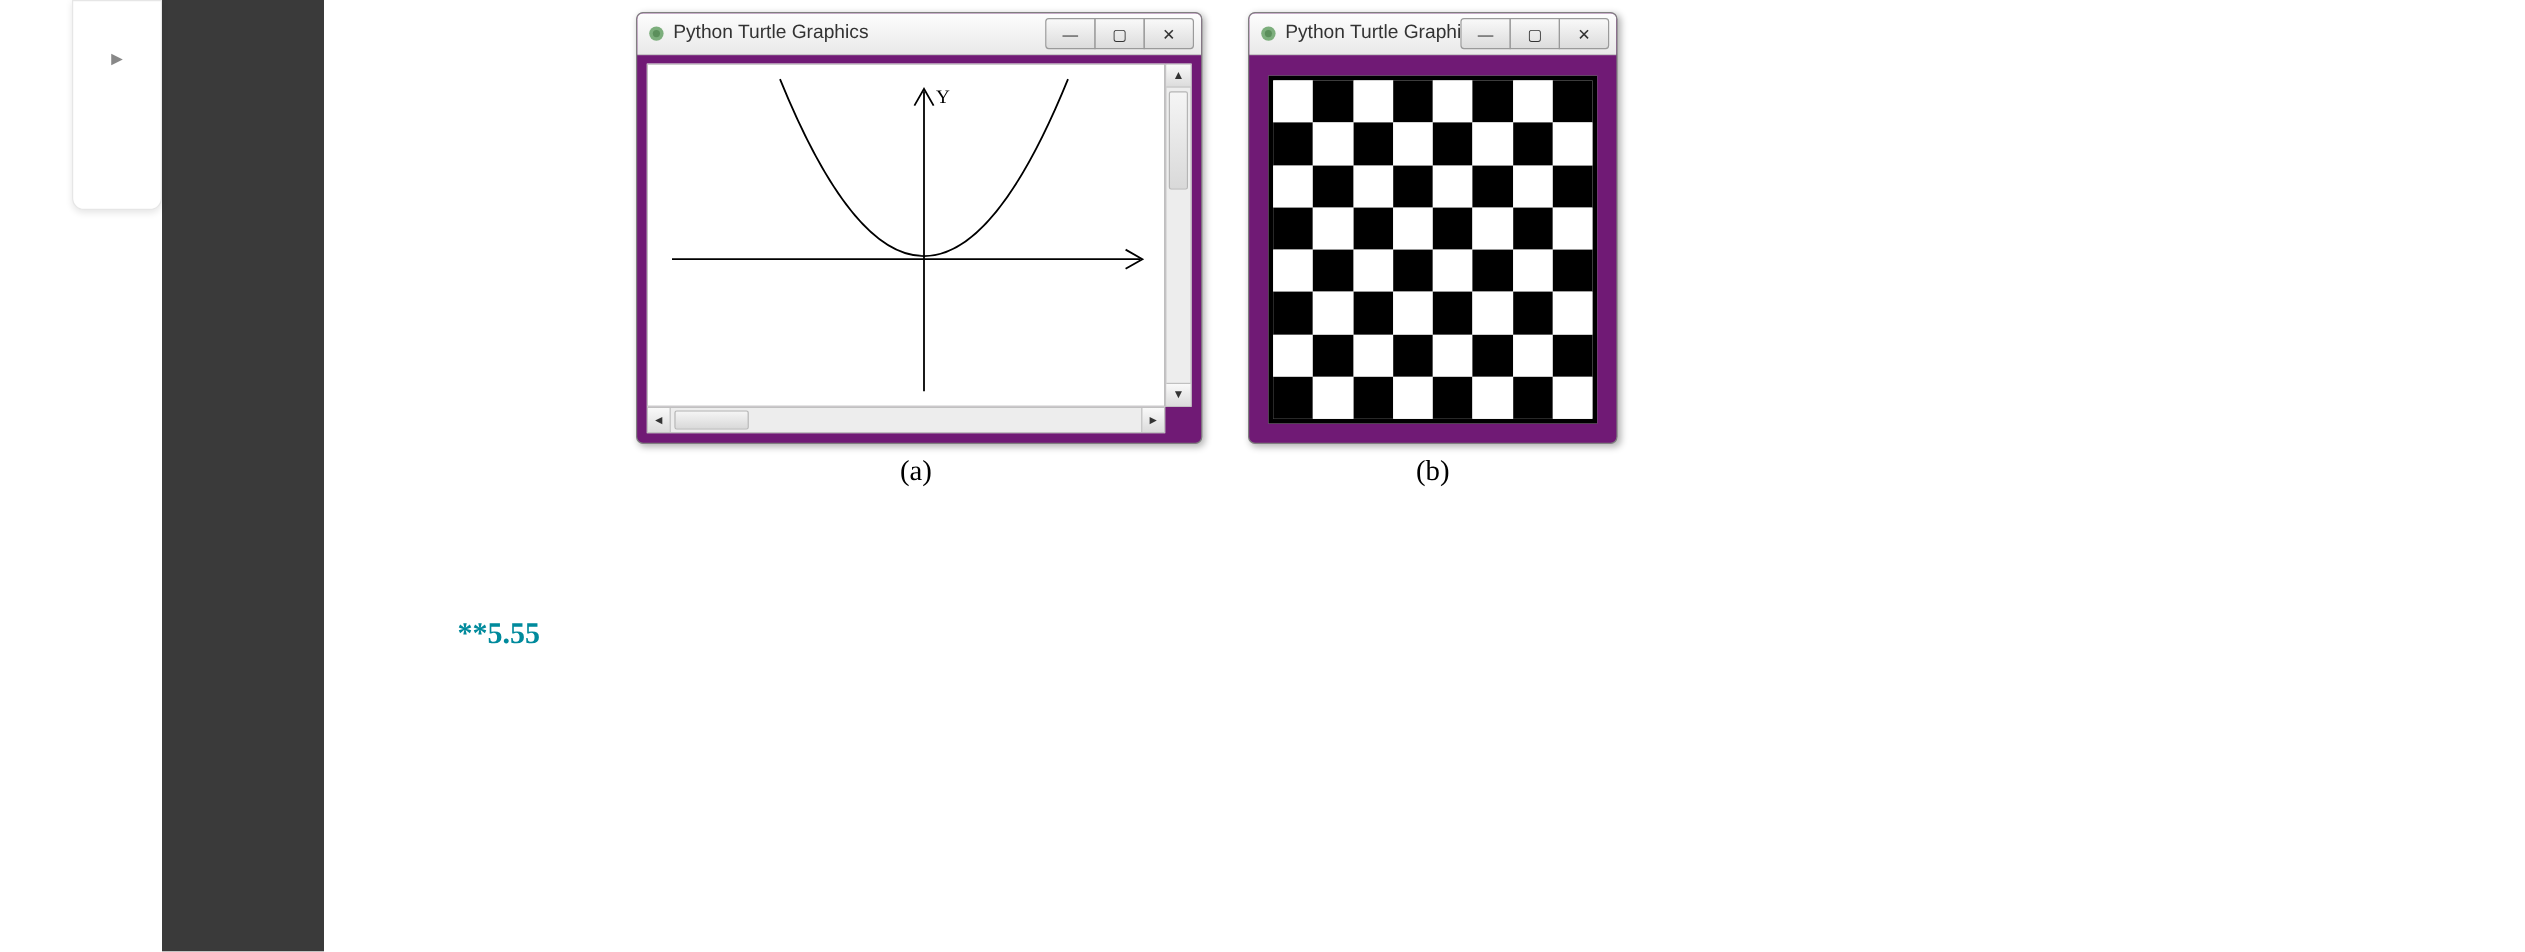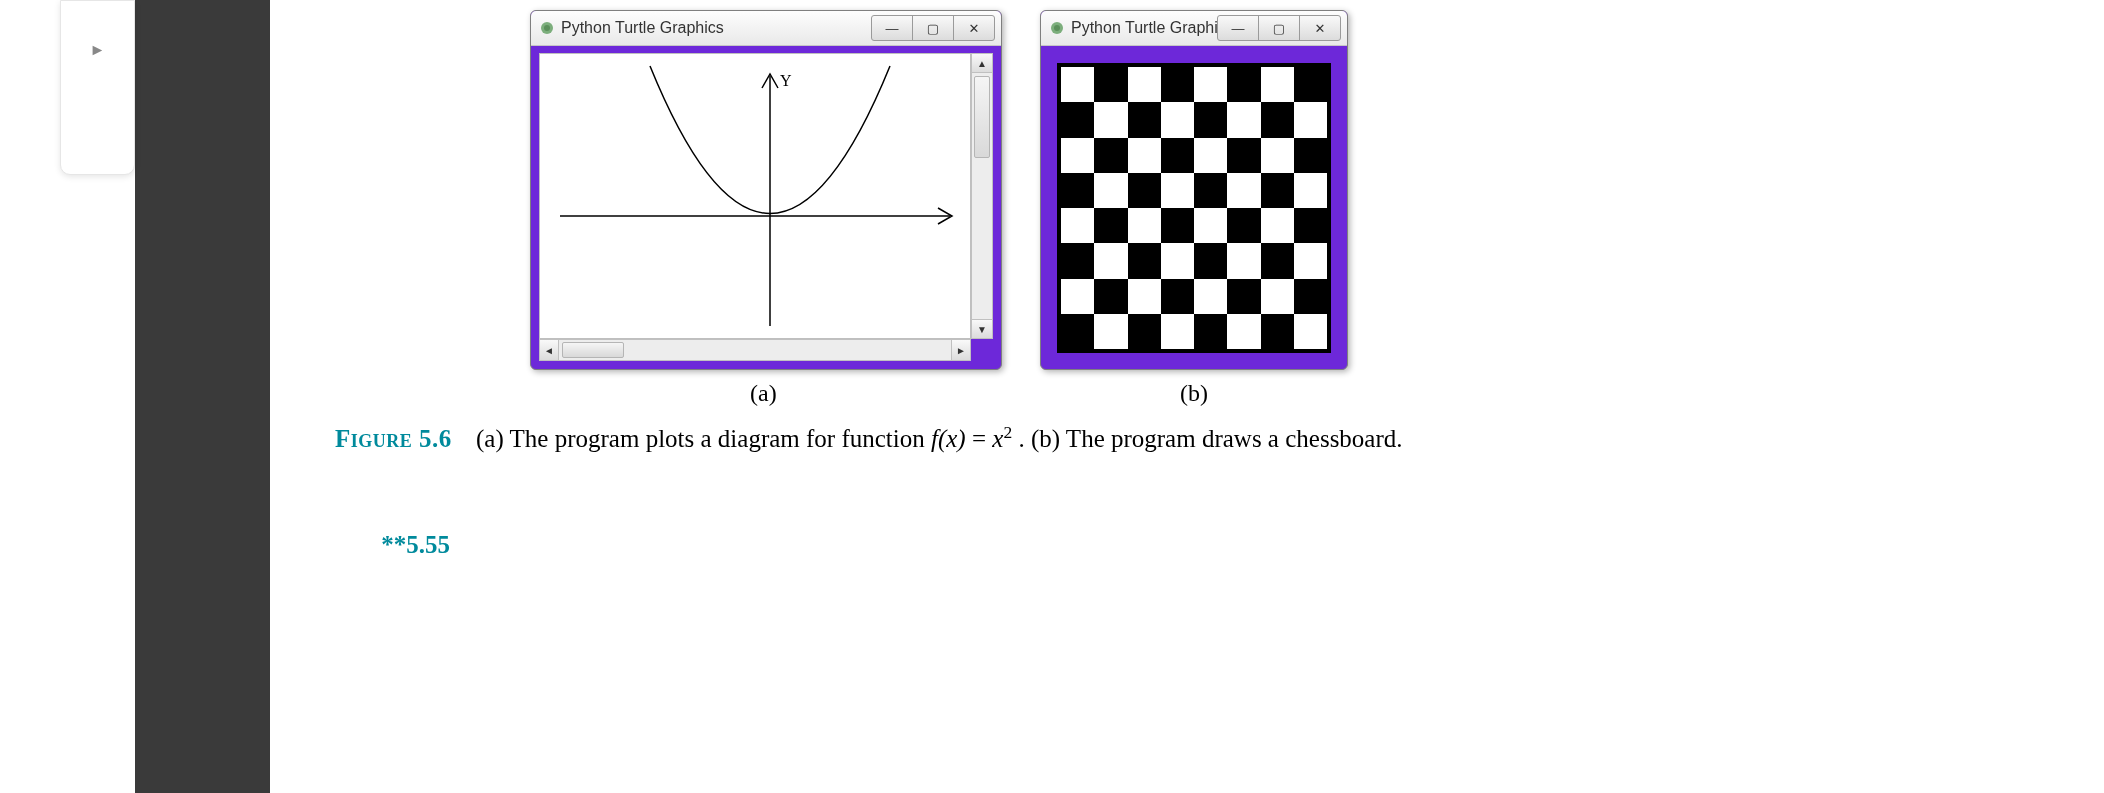--- a/index.html
+++ b/index.html
@@ -38,21 +38,21 @@
     display: flex;
     align-items: flex-start;
     justify-content: center;
     padding-top: 40px;
     box-sizing: border-box;
   }
 
   
   .win-frame {
     position: absolute;
-    background: #6d28d9;
+    background: #701a75;
     border: 1px solid #7f7f7f;
     border-radius: 6px;
     box-shadow: 2px 2px 6px rgba(0,0,0,0.3);
     overflow: hidden;
   }
   .win-titlebar {
     height: 34px;
     background: linear-gradient(#fdfdfd, #e9e9e9);
     border-bottom: 1px solid #c6c6c6;
     display: flex;
@@ -154,21 +154,21 @@
     font-variant: small-caps;
     letter-spacing: 0.5px;
     color:#008a9c;
     margin-right:18px;
   }
   sup { font-size: 0.7em; vertical-align: super; }
 
   .exercise {
     position:absolute;
     left:335px;
-    top:526px;
+    top:510px;
     width:1120px;
     font-family:'Times New Roman', Times, serif;
     font-size:25px;
     color:#000;
     line-height:1.55;
     display:flex;
     flex-direction:column;
   }
   .exercise .num {
     color:#008a9c;
@@ -313,26 +313,18 @@
           <div class="sq-w"></div>
           <div class="sq-b"></div>
           <div class="sq-w"></div>
         </div>
     </div>
   </div>
 
   <div class="sublabel" style="left:750px; top:380px;">(a)</div>
   <div class="sublabel" style="left:1180px; top:380px;">(b)</div>
 
-  <div class="figcaption">
-    <span class="fignum">Figure 5.6</span>
-    <span>(a) The program plots a diagram for function </span>
-    <span style="font-style:italic"><span>f(x)</span></span>
-    <span> = </span>
-    <span style="font-style:italic">x</span><sup>2</sup>
-    <span>. (b) The program draws a chessboard.</span>
-  </div>
 
   <div class="exercise">
     <div class="num">**5.55</div>
   </div>
 
 </div>
 
 </body></html>

